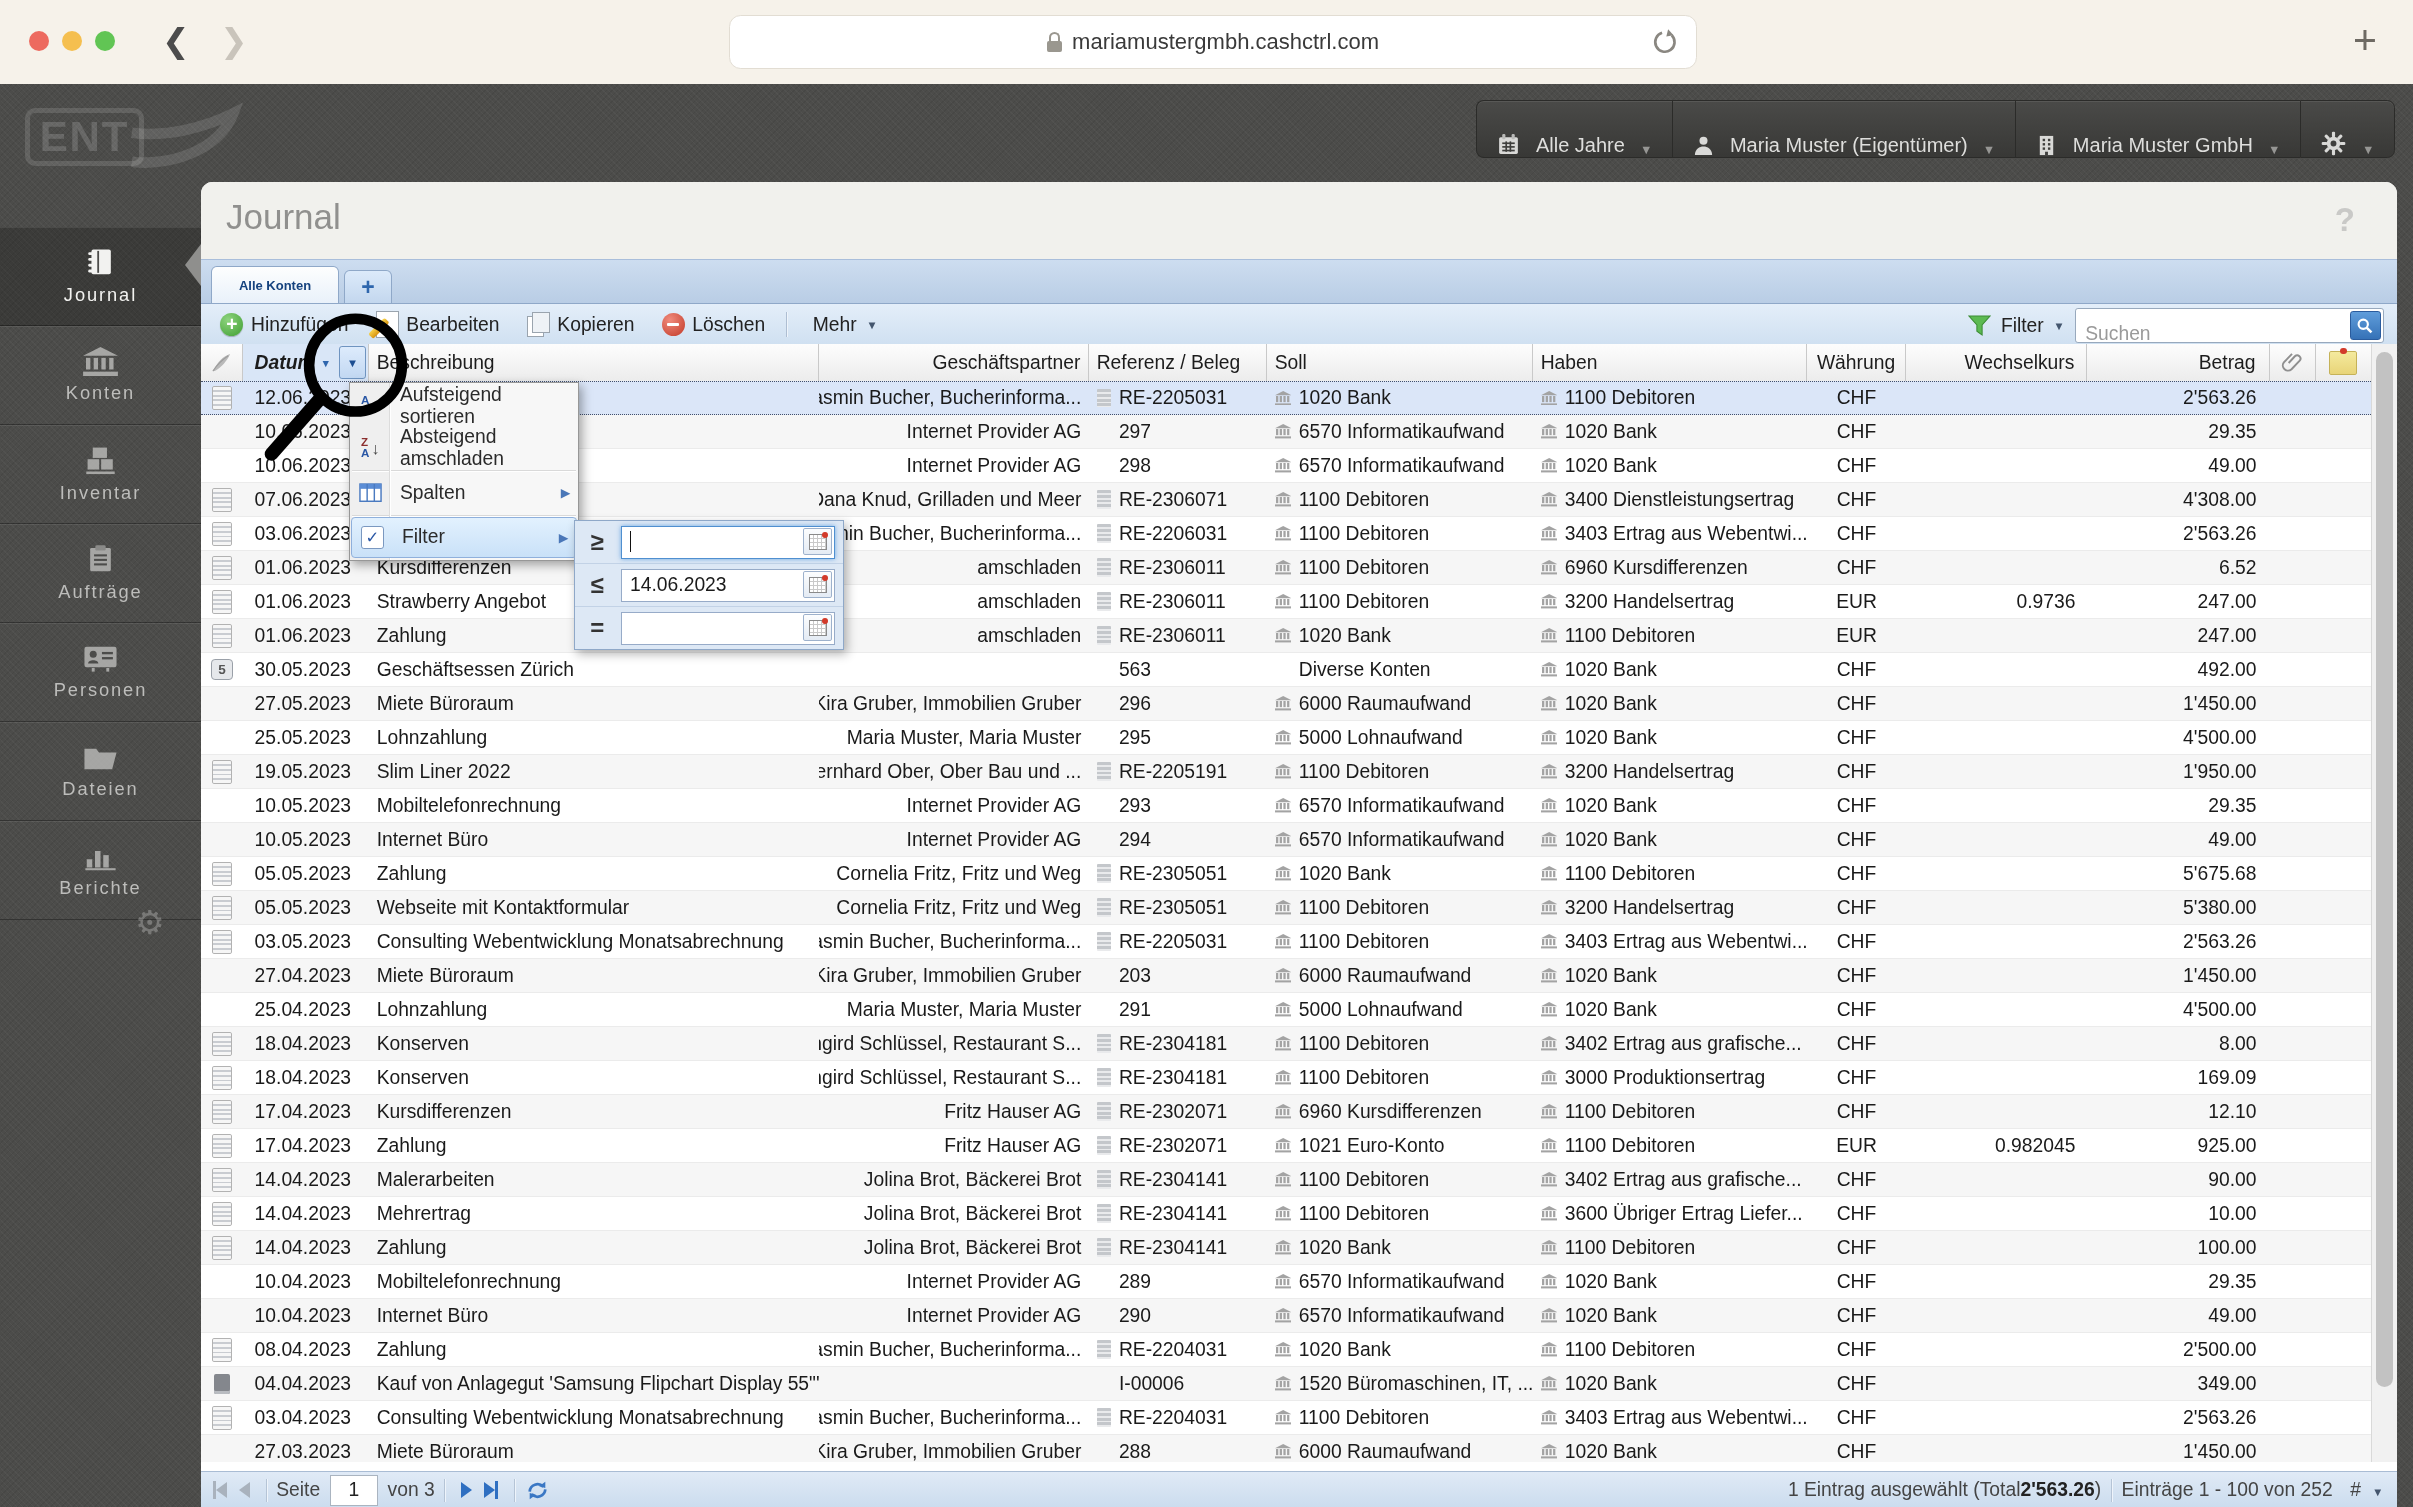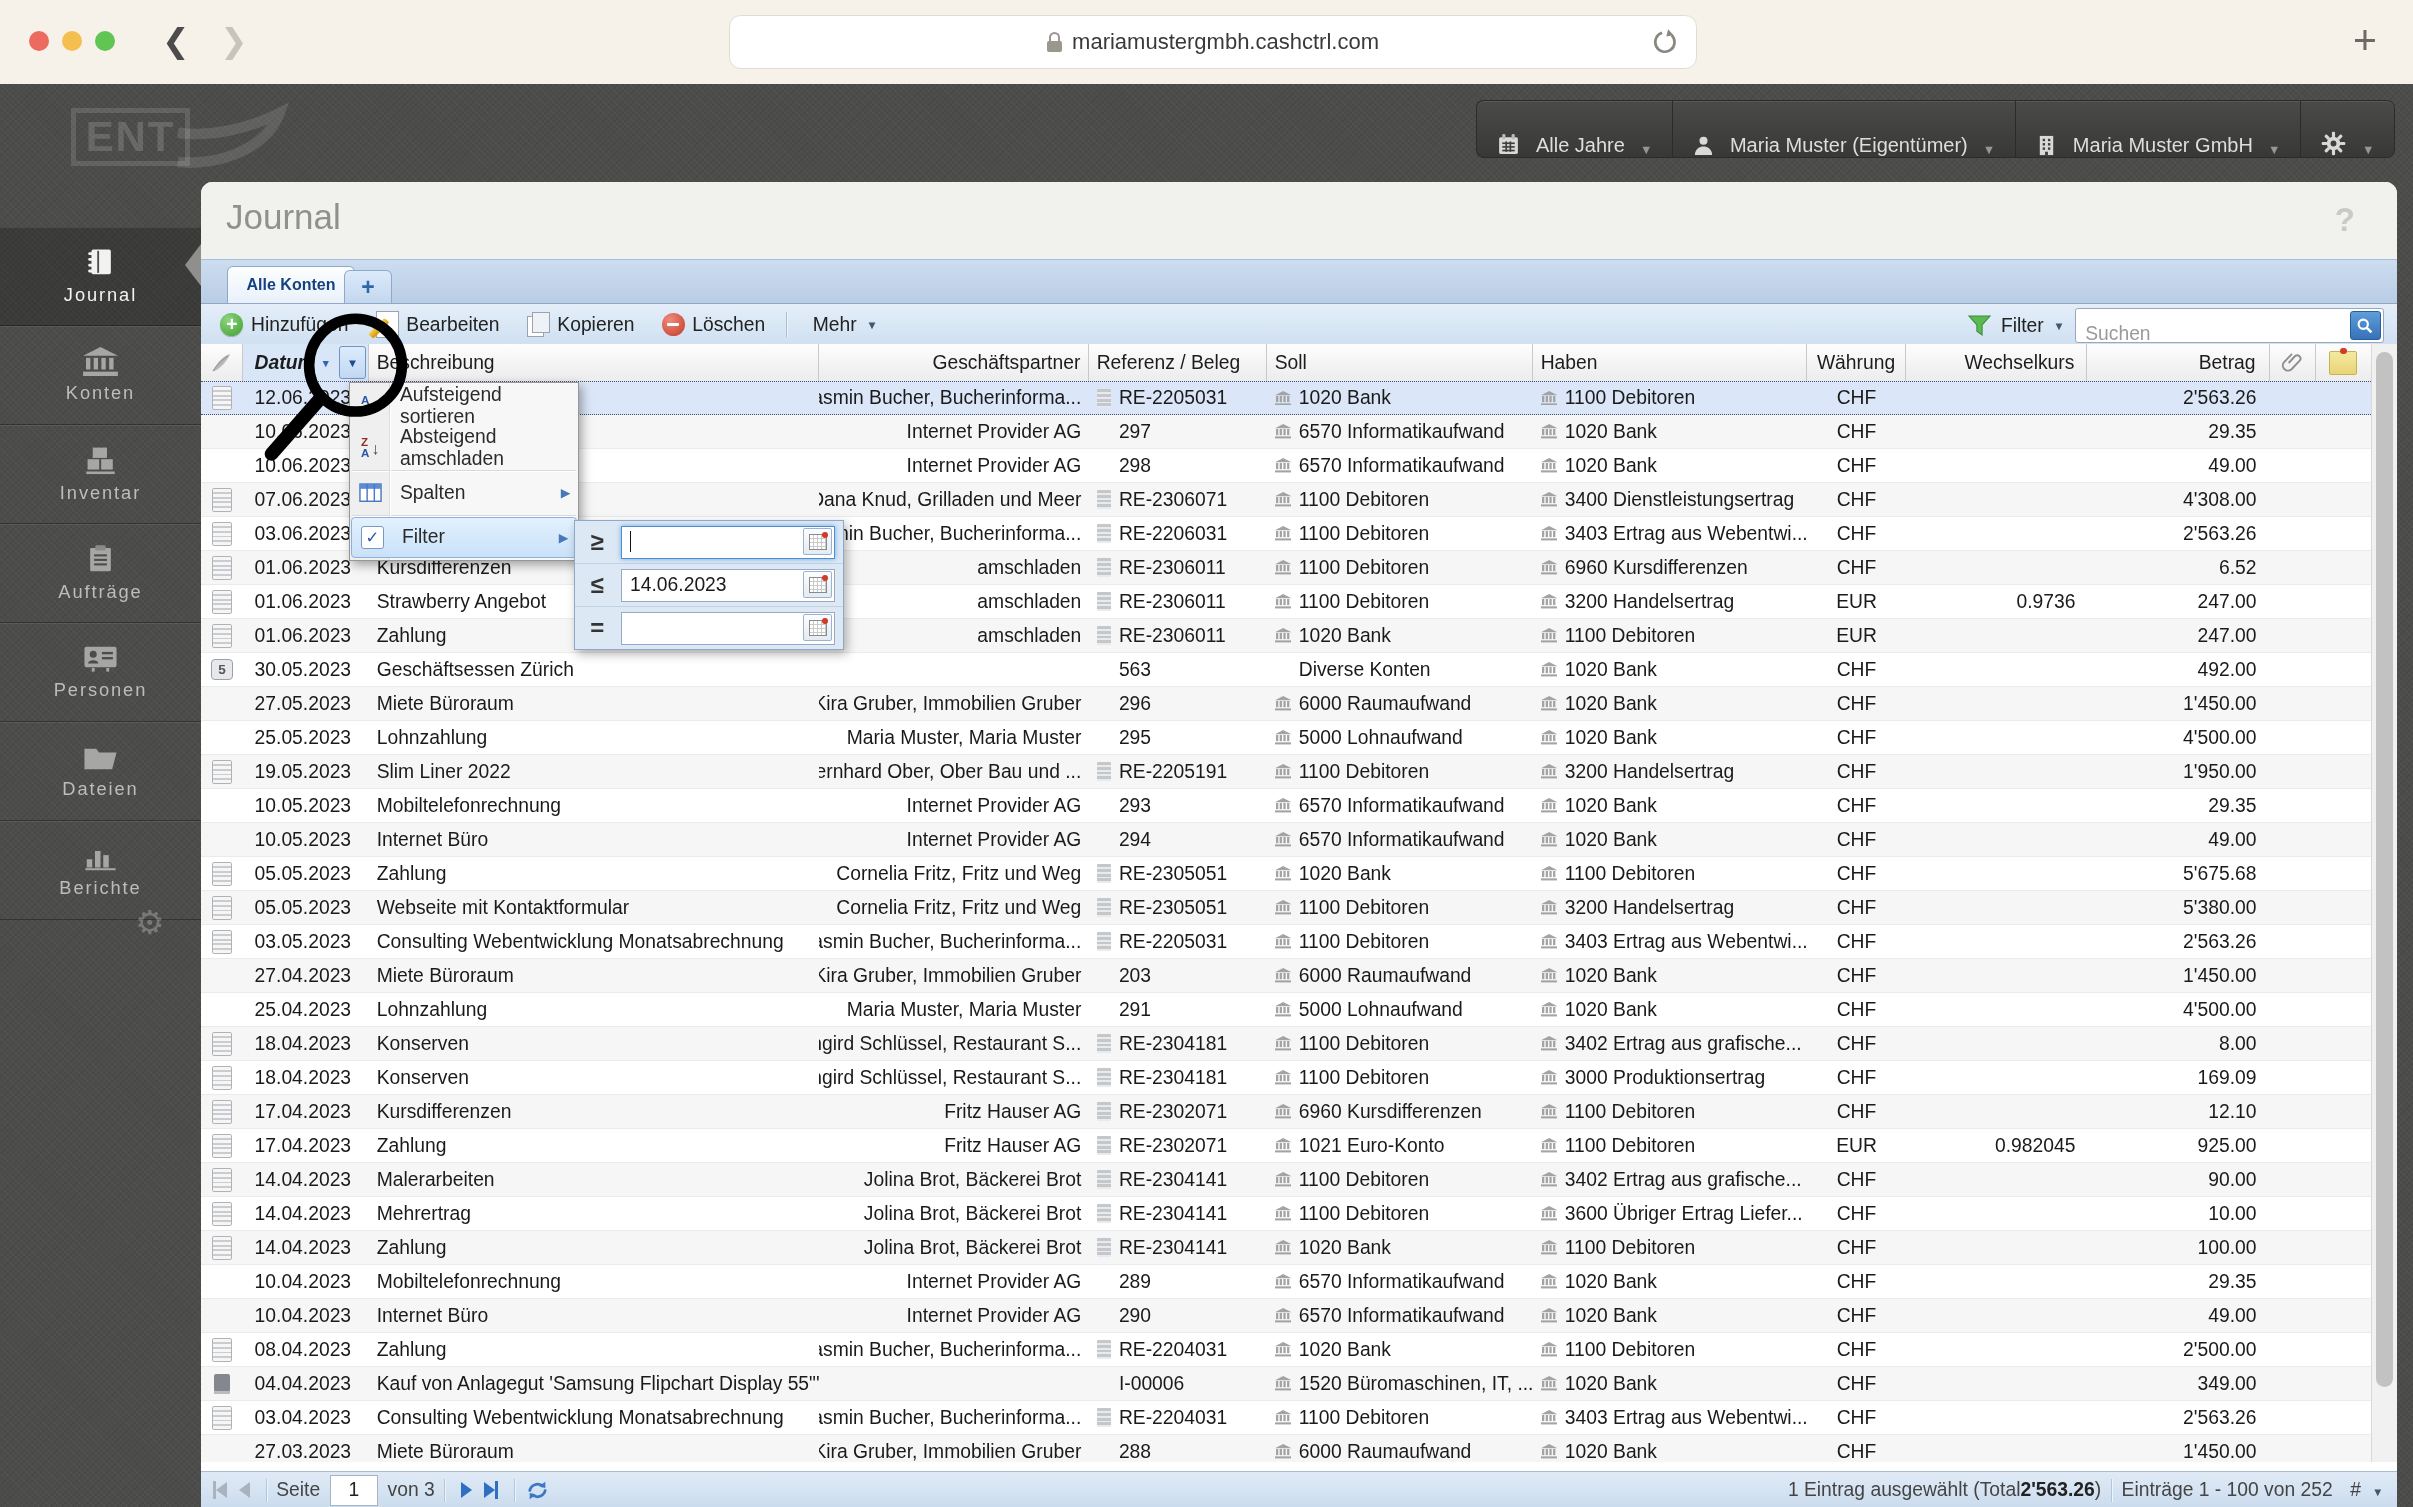--- a/index.html
+++ b/index.html
@@ -31,21 +31,21 @@
     border:1px solid #2b2b29;border-right:none;display:flex;align-items:flex-end;gap:15px;padding:0 19.3px;
     color:#dededc;font-size:20px;box-shadow:inset 0 1px 0 rgba(255,255,255,.08);}
   .hbtn:first-child{border-radius:7.7px 0 0 7.7px;}
   .hbtn:last-child{border-radius:0 7.7px 7.7px 0;border-right:1px solid #2b2b29;}
   .hbtn .chev{font-size:12.6px;color:#98989
 6;color:#969694;}
   
   .sidebar{position:absolute;left:0;top:0;width:201px;height:1423px;}
   .logo{position:absolute;left:25px;top:9.7px;display:flex;align-items:center;}
   .logo .ent{font-size:42px;font-weight:bold;color:rgba(255,255,255,.16);border:5.8px solid rgba(255,255,255,.13);
-    border-radius:1px;padding:0 9.7px;letter-spacing:1.9px;margin-left:46px;}
+    border-radius:10px;padding:0 9.7px;letter-spacing:1.9px;}
   .logo svg{margin-left:-17.4px;}
   .nav{position:absolute;left:0;top:143px;width:201px;}
   .navitem{height:97px;border-top:1px solid rgba(255,255,255,.08);border-bottom:1px solid rgba(0,0,0,.32);
     display:flex;flex-direction:column;align-items:center;justify-content:center;gap:5.8px;color:#bdbdbb;cursor:pointer;}
   .navitem .lbl{font-size:18.3px;letter-spacing:1.9px;}
   .navitem svg{opacity:.8;}
   .navitem.active{background:rgba(0,0,0,.22);color:#f2f2f0;}
   .navitem.active svg{opacity:1;}
   .nav-arrow{position:absolute;left:185px;top:160px;width:0;height:0;border-top:21px solid transparent;
     border-bottom:21px solid transparent;border-right:16.4px solid #8f8f8d;}
@@ -53,21 +53,21 @@
   
   .panel{position:absolute;left:201px;top:98px;width:2196px;height:1325px;background:#fff;border-radius:11.6px 11.6px 0 0;overflow:hidden;}
   .phead{position:absolute;left:0;top:0;width:2196px;height:77px;background:#f1f1ed;}
   .ptitle{position:absolute;left:25px;top:15.4px;font-size:35px;color:#90908e;}
   .phelp{position:absolute;right:42px;top:19.3px;font-size:33px;color:#c9c9c7;font-weight:bold;}
   
   .tabbar{position:absolute;left:0;top:77px;width:2196px;height:43px;background:linear-gradient(#cdddf0,#b9cde5);
     border-top:1px solid #a9bedb;border-bottom:1px solid #8fa8c8;}
   .tab{position:absolute;bottom:0;height:36px;border:1px solid #8fa8c8;border-bottom:none;border-radius:5.8px 5.8px 0 0;
     display:flex;align-items:center;justify-content:center;}
-  .tab.active{left:26px;width:126px;background:linear-gradient(#fdfefe,#e9f1fa);color:#15427e;font-weight:bold;font-size:16px;}
+  .tab.active{left:10px;width:126px;background:linear-gradient(#fdfefe,#e9f1fa);color:#15427e;font-weight:bold;font-size:13px;}
   .tab.add{left:143px;width:46px;height:32px;background:linear-gradient(#dceafa,#c3d7ee);color:#2e66ad;font-weight:bold;font-size:23px;}
   
   .toolbar{position:absolute;left:0;top:122px;width:2196px;height:41px;background:linear-gradient(#e4eef9,#cfe0f1);
     border-bottom:1px solid #b3c5db;display:flex;align-items:center;font-size:19.3px;color:#222;}
   .tbtn{display:flex;align-items:center;gap:7.7px;padding:0 11.6px;height:33px;margin-left:3.9px;border-radius:3.9px;cursor:pointer;}
   .tbtn:first-child{margin-left:7.7px;}
   .tsep{width:1px;height:25px;background:#aebed2;margin:0 9.7px;box-shadow:1px 0 0 #eef4fb;}
   .chevdn{font-size:11.6px;color:#44566e;margin-left:1.9px;}
   .ic-add{width:23px;height:23px;border-radius:50%;background:radial-gradient(circle at 35% 30%,#8ed47f,#3f9e31);
     color:#fff;font-size:19.3px;font-weight:bold;display:flex;align-items:center;justify-content:center;box-shadow:0 1px 1px rgba(0,0,0,.25);}

